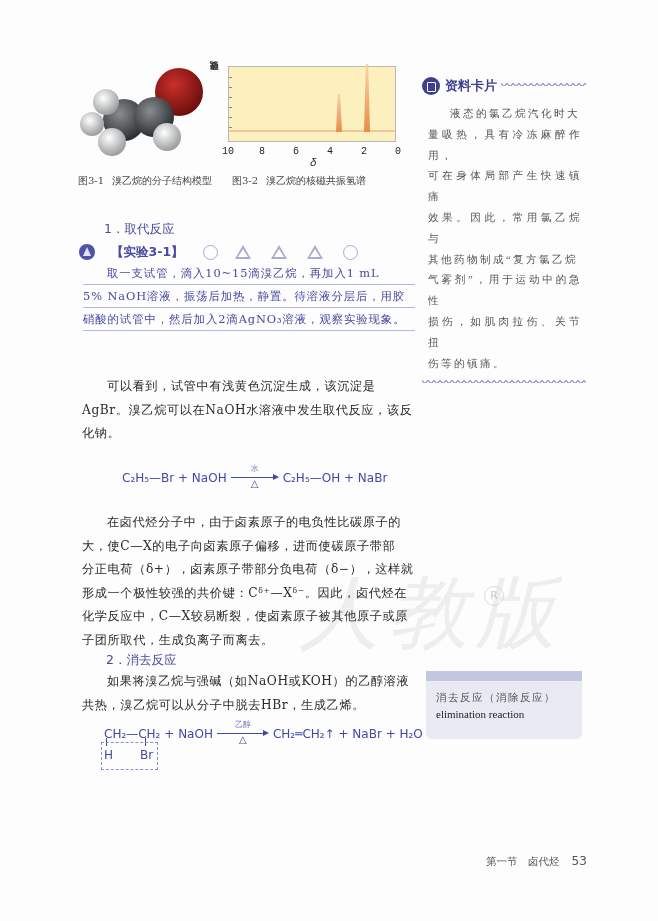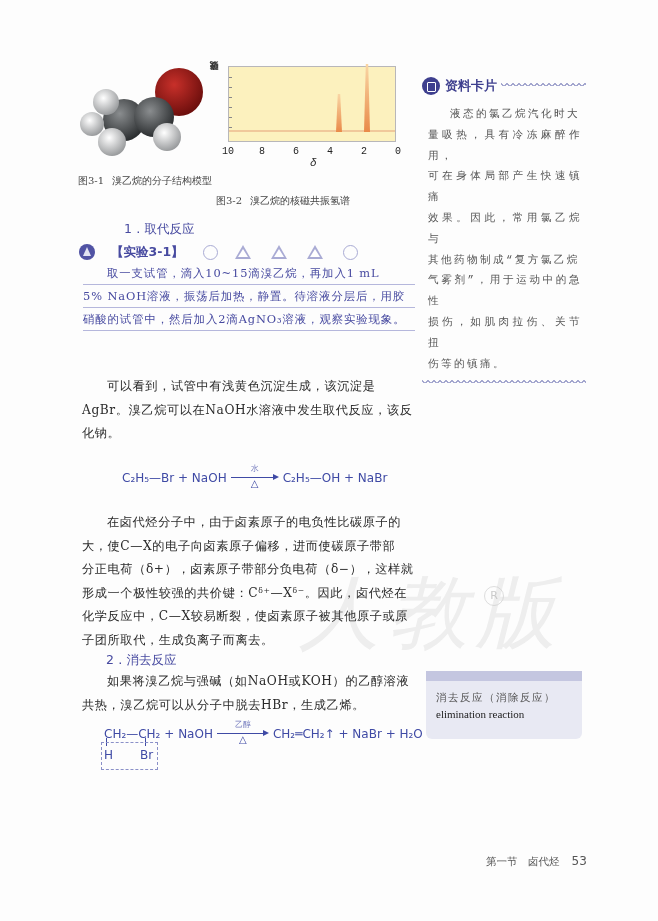--- a/index.html
+++ b/index.html
@@ -28,21 +28,21 @@
 
   
   .card { left: 422px; top: 74px; width: 164px; }
   .card-head { display: flex; align-items: center; height: 24px; }
   .card-icon { width: 18px; height: 18px; border-radius: 50%; background: #3e3f8e; position: relative; margin-right: 5px; }
   .card-icon::before { content: ""; position: absolute; left: 5px; top: 5px; width: 7px; height: 8px; border: 1.5px solid #fff; border-radius: 1px; }
   .card-title { font-family: "DejaVu Sans", sans-serif; font-weight: bold; font-size: 13px; color: #3e3f8e; }
   .wave { flex: 1; height: 6px; margin-left: 4px;
           background: radial-gradient(circle at 50% 0, transparent 2px, #a4a7cf 2px, #a4a7cf 3px, transparent 3px) repeat-x;
           background-size: 6px 6px; }
-  .card-body { font-family: Liberation Mono, monospace; font-size: 10.6px; color: #555; line-height: 20.8px;
+  .card-body { font-family: Liberation Serif, serif; font-size: 10.6px; color: #555; line-height: 20.8px;
                letter-spacing: 2.4px; padding: 6px 4px 0 6px; text-align: justify; }
   .card-wave-bottom { height: 6px; margin-top: 6px;
           background: radial-gradient(circle at 50% 0, transparent 2px, #a4a7cf 2px, #a4a7cf 3px, transparent 3px) repeat-x;
           background-size: 6px 6px; }
 
   
   .main { left: 82px; width: 330px; }
   .sec-title { font-family: "DejaVu Sans", sans-serif; font-size: 12.5px; color: #474aa0; font-weight: normal; }
 
   .exp-head { left: 79px; top: 242px; display: flex; align-items: center; height: 20px; gap: 13px; }
@@ -140,21 +140,21 @@
   <div class="xticks">
     <span class="xtick" style="left:6px">10</span>
     <span class="xtick" style="left:40px">8</span>
     <span class="xtick" style="left:74px">6</span>
     <span class="xtick" style="left:108px">4</span>
     <span class="xtick" style="left:142px">2</span>
     <span class="xtick" style="left:176px">0</span>
   </div>
   <div class="xlabel">δ</div>
 </div>
-<div class="abs fig-caption" style="left:216px;margin-top:20px;">
+<div class="abs fig-caption" style="left:232px;">
   <span class="num">图3-2</span><span>溴乙烷的核磁共振氢谱</span>
 </div>
 
 <div class="abs card">
   <div class="card-head">
     <span class="card-icon"></span>
     <span class="card-title">资料卡片</span>
     <span class="wave"></span>
   </div>
   <div class="card-body">
@@ -163,21 +163,21 @@
     <div>可在身体局部产生快速镇痛</div>
     <div>效果。因此，常用氯乙烷与</div>
     <div>其他药物制成“复方氯乙烷</div>
     <div>气雾剂”，用于运动中的急性</div>
     <div>损伤，如肌肉拉伤、关节扭</div>
     <div>伤等的镇痛。</div>
   </div>
   <div class="card-wave-bottom"></div>
 </div>
 
-<div class="abs sec-title" style="left:124px; top:221px;">1．取代反应</div>
+<div class="abs sec-title" style="left:104px; top:221px;">1．取代反应</div>
 
 <div class="abs exp-head">
   <span class="exp-flask"></span>
   <span class="exp-label">【实验3-1】</span>
   <span class="safety circle"></span>
   <span class="safety tri"></span>
   <span class="safety tri" style="margin-left:3px"></span>
   <span class="safety tri" style="margin-left:3px"></span>
   <span class="safety circle" style="margin-left:3px"></span>
 </div>

